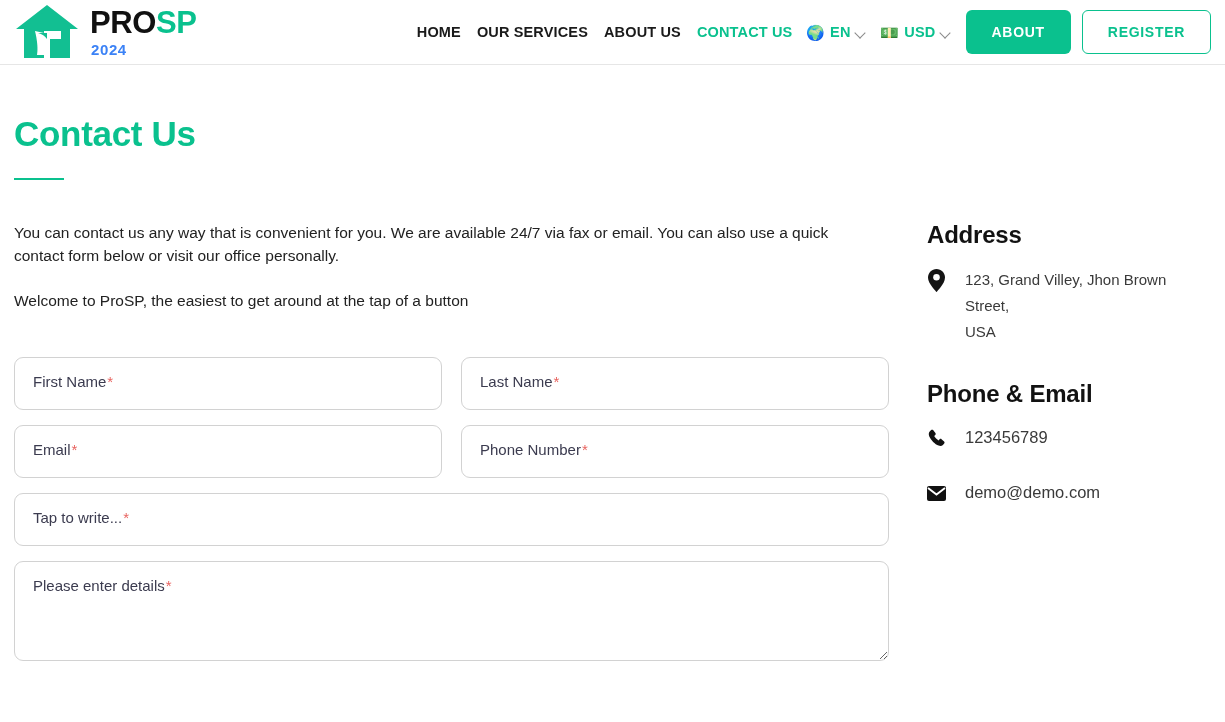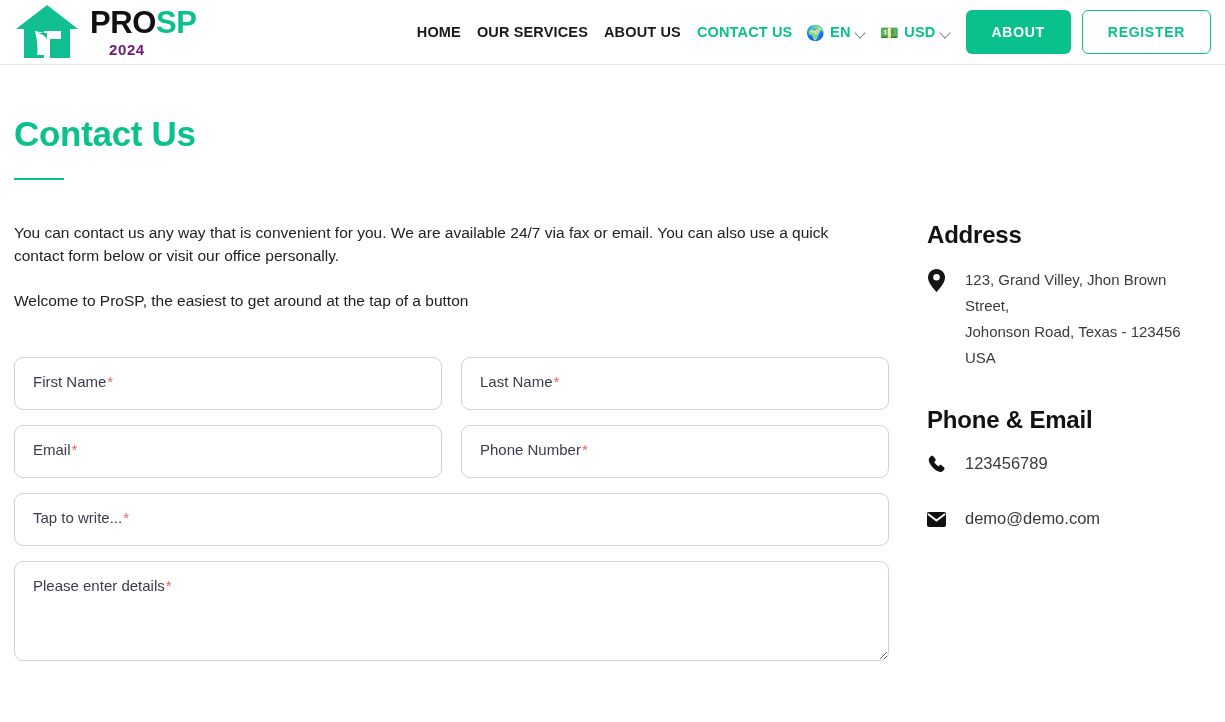--- a/index.html
+++ b/index.html
@@ -34,24 +34,24 @@
     font-size: 31px;
     font-weight: 700;
     letter-spacing: -0.4px;
     line-height: 1;
   }
   .brand-name .pro { color: #111111; }
   .brand-name .sp  { color: #0ac18e; }
   .brand-year {
     font-size: 15px;
     font-weight: 700;
-    color: #701a75;
+    color: #3b82f6;
     letter-spacing: 0.6px;
     margin-top: 4px;
-    margin-left: 19px;
+    margin-left: 1px;
   }
 
   .nav {
     flex: 1 1 auto;
     display: flex;
     align-items: center;
     justify-content: flex-end;
     gap: 0;
   }
   .nav-links {
@@ -360,21 +360,20 @@
         <div class="side-list">
           <div class="side-row">
             <span class="side-ico">
               <svg width="17" height="23" viewBox="0 0 17 23">
                 <path d="M8.5 0C3.8 0 0 3.8 0 8.5c0 6.2 8.5 14.5 8.5 14.5S17 14.7 17 8.5C17 3.8 13.2 0 8.5 0z" fill="#141414"></path>
                 <circle cx="8.5" cy="8.3" r="3.3" fill="#ffffff"></circle>
               </svg>
             </span>
             <div class="side-text">
               <div>123, Grand Villey, Jhon Brown Street,</div>
-              <div>Johonson Road, Texas - 123456</div>
               <div>USA</div>
             </div>
           </div>
         </div>
       </div>
 
       <div class="side-block">
         <div class="side-title">Phone &amp; Email</div>
         <div class="side-list">
 

